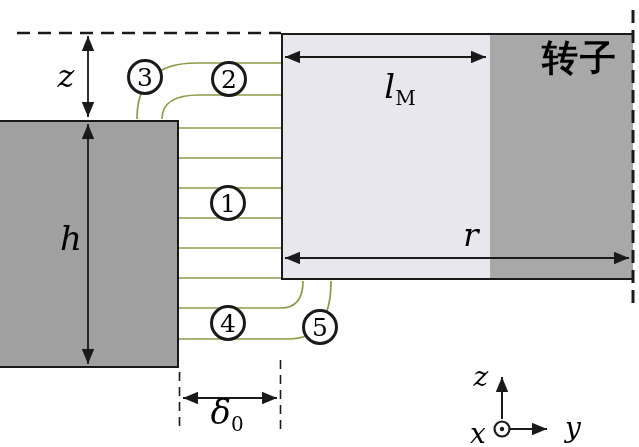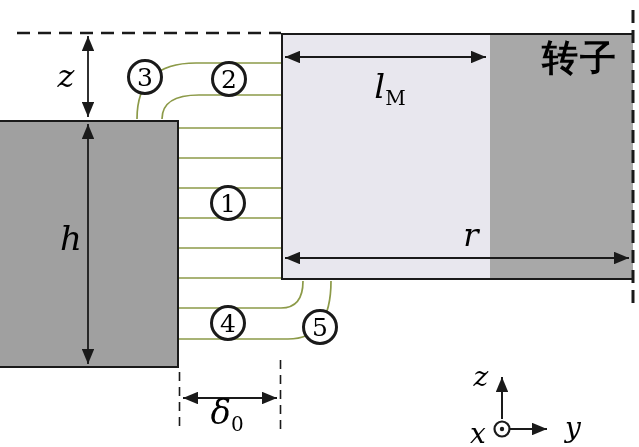--- a/index.html
+++ b/index.html
@@ -112,21 +112,21 @@
   <div class="badge" style="left:229px;top:79px">2</div>
   <div class="badge" style="left:145px;top:77px">3</div>
   <div class="badge" style="left:228px;top:323px">4</div>
   <div class="badge" style="left:320px;top:327px">5</div>
 
   <div class="label cjk" style="left:580px;top:57px">转子</div>
 
   <div class="label var" style="left:66px;top:76px">z</div>
   <div class="label var-lg" style="left:71px;top:238px">h</div>
 
-  <div class="label var-lg" style="left:390px;top:86px">
+  <div class="label var-lg" style="left:400px;top:86px">
     <span>l</span><sub class="sm">M</sub>
   </div>
 
   <div class="label var" style="left:471px;top:235px">r</div>
 
   <div class="label var-lg" style="left:227px;top:412px">
     <span>δ</span><sub class="sm">0</sub>
   </div>
 
   <div class="label axis-var" style="left:481px;top:377px">z</div>

